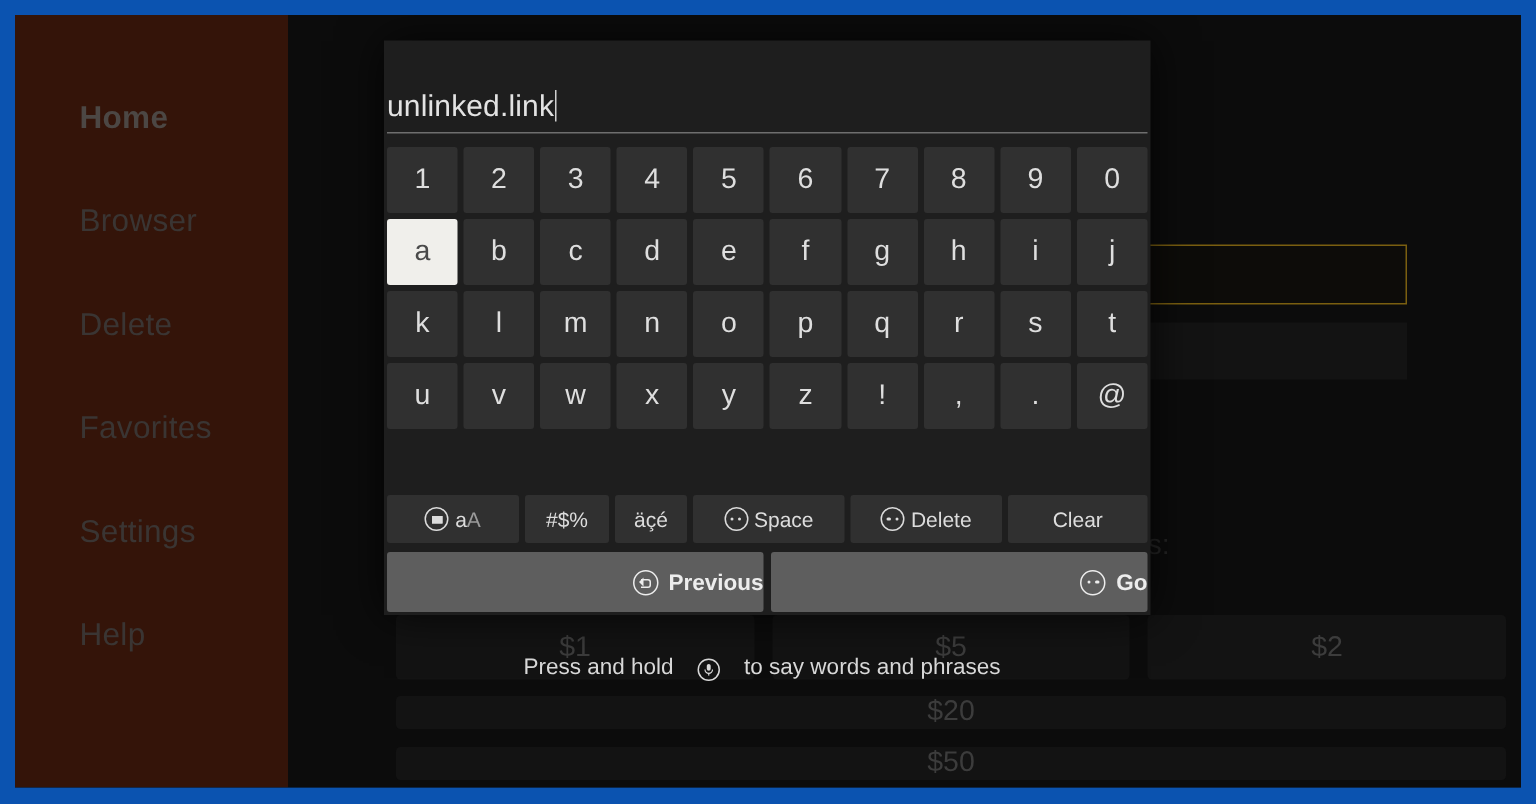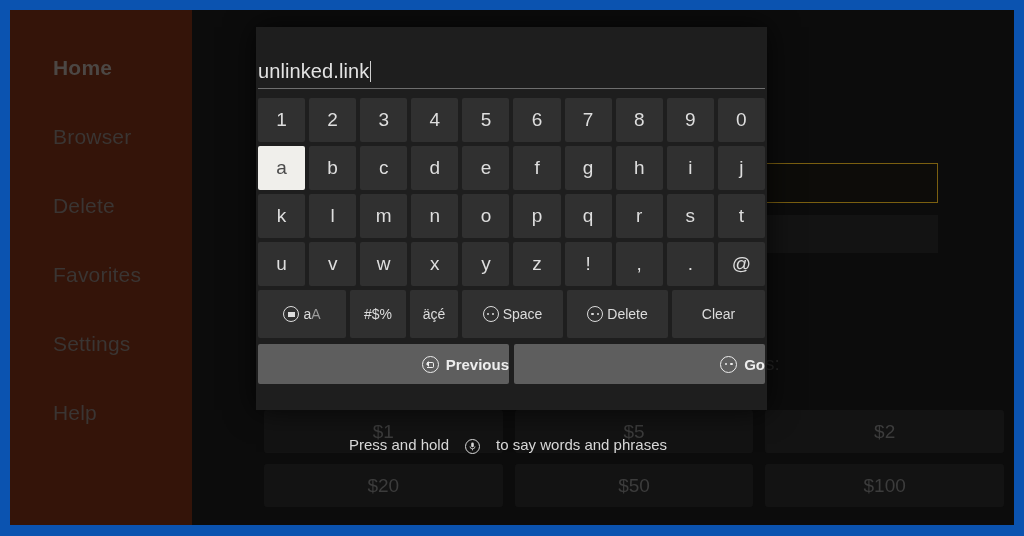--- a/index.html
+++ b/index.html
@@ -32,21 +32,21 @@
   }
 
   
   #sidebar {
     position: absolute;
     left: 0;
     top: 0;
     width: 182px;
     height: 515px;
     background: #341409;
-    padding-top: 23px;
+    padding-top: 34px;
   }
   .side-item {
     height: 69px;
     line-height: 69px;
     padding-left: 43px;
     font-size: 21px;
     letter-spacing: .2px;
     color: #3a3533;
     white-space: nowrap;
   }
@@ -100,21 +100,21 @@
   
   .donate-row {
     position: absolute;
     left: 72px;
     width: 740px;
     height: 43px;
     display: flex;
     gap: 12px;
   }
   #donate-row-1 { top: 400px; }
-  #donate-row-2 { top: 454px; }
+  #donate-row-2 { top: 454px; flex-direction: column; }
   .donate-btn {
     flex: 1;
     background: #131313;
     border-radius: 3px;
     display: flex;
     align-items: center;
     justify-content: center;
     font-size: 19px;
     color: #3c3c3c;
   }
@@ -205,30 +205,31 @@
     color: #4a4a4a;
   }
 
   
   #kb-row-fn {
     display: flex;
     gap: 4px;
     margin-bottom: 4px;
   }
   .fkey {
-    height: 48px;
+    height: 32px;
     background: #303030;
     border-radius: 2px;
     display: flex;
     align-items: center;
     justify-content: center;
     gap: 4px;
     font-size: 14px;
     color: #dcdcdc;
     white-space: nowrap;
+    margin-top: 40px;
   }
   .fkey .lbl-aA { letter-spacing: 0; }
   .fkey .lbl-aA .small { color: #9a9a9a; }
 
   #fk-aA    { flex: 0 0 88px; }
   #fk-sym   { flex: 0 0 56px; }
   #fk-acc   { flex: 0 0 48px; }
   #fk-space { flex: 0 0 101px; }
   #fk-del   { flex: 0 0 101px; }
   #fk-clear { flex: 1; }

